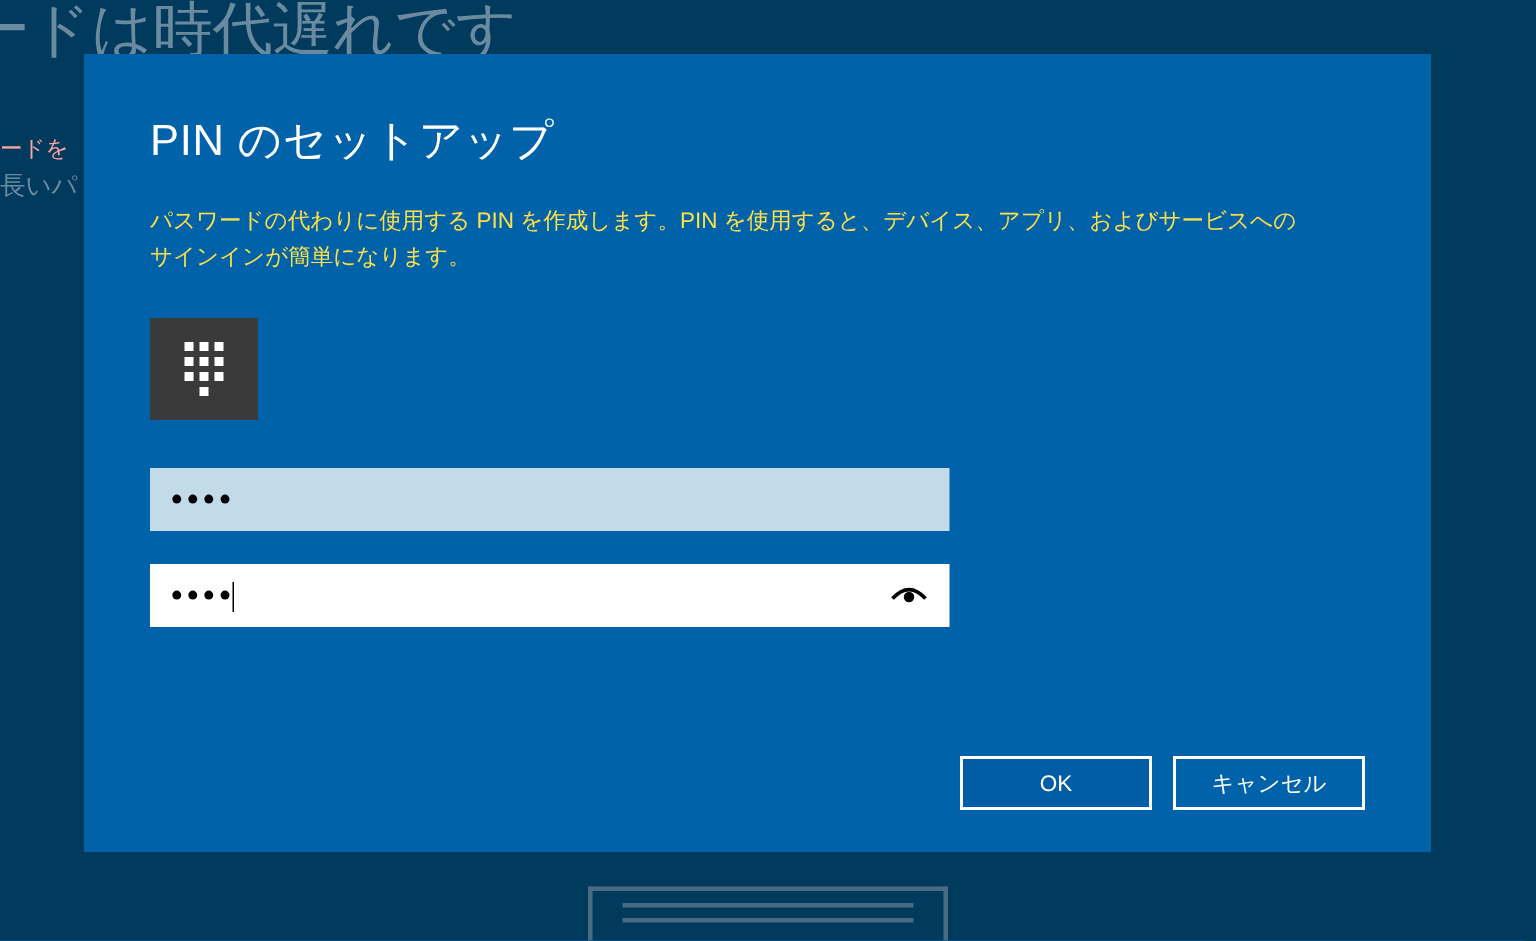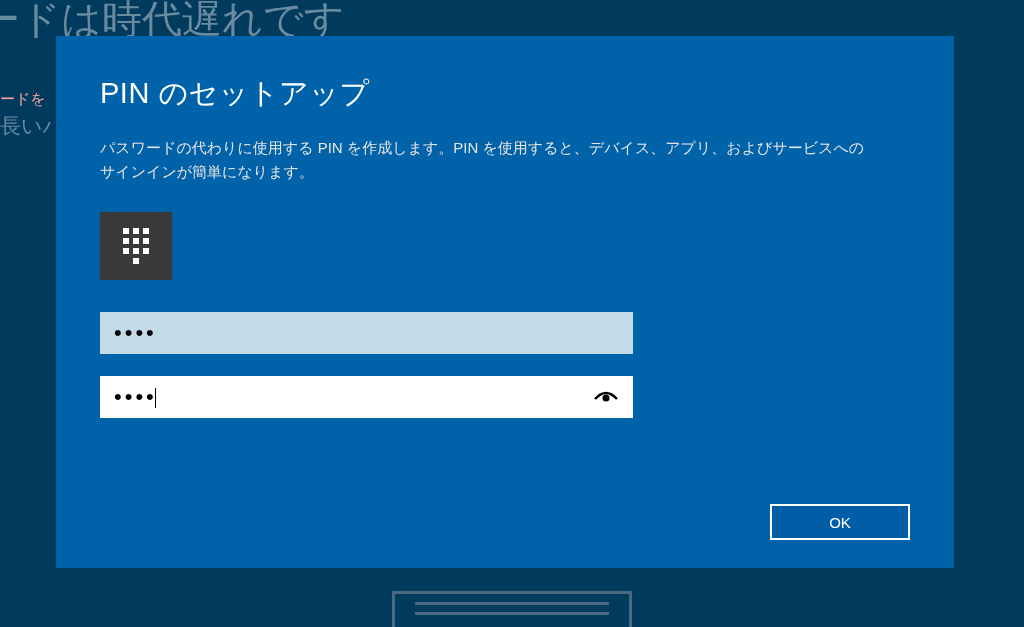--- a/index.html
+++ b/index.html
@@ -37,42 +37,42 @@
       position: absolute;
       top: 90px;
       left: 0;
       font-size: 15px;
       color: #fca5a5;
     }
     .bg-text2 {
       position: absolute;
       top: 112px;
       left: 0;
-      font-size: 21px;
+      font-size: 17px;
       color: #6a8a9f;
     }
     .dialog {
       position: absolute;
       top: 36px;
       left: 56px;
       width: 898px;
       height: 532px;
       background: #0062a8;
       padding: 38px 44px 28px 44px;
     }
     .dialog-title {
       font-size: 29px;
       font-weight: 400;
       color: #ffffff;
       margin-bottom: 22px;
       letter-spacing: 0.5px;
     }
     .dialog-description {
       font-size: 15px;
-      color: #e5e5e5;
+      color: #fde047;
       line-height: 1.6;
       margin-bottom: 28px;
       max-width: 770px;
     }
     .keypad-icon-box {
       width: 72px;
       height: 68px;
       background: #3a3a3a;
       display: flex;
       align-items: center;
@@ -130,21 +130,21 @@
       height: 16px;
     }
     .button-row {
       position: absolute;
       bottom: 28px;
       right: 44px;
       display: flex;
       gap: 14px;
     }
     .btn {
-      width: 140px;
+      width: 128px;
       height: 36px;
       border: 2px solid #ffffff;
       color: #ffffff;
       font-size: 15px;
       background: transparent;
       cursor: pointer;
       font-family: inherit;
       display: flex;
       align-items: center;
       justify-content: center;
@@ -226,14 +226,15 @@
     <span class="reveal-icon">
       <svg viewBox="0 0 26 16" width="26" height="16">
         <path d="M 2 10 Q 13 -2 24 10" stroke="#000" stroke-width="2.5" fill="none"></path>
         <circle cx="13" cy="9" r="3.5" fill="#000"></circle>
       </svg>
     </span>
   </div>
 
   <div class="button-row">
     <button class="btn primary">OK</button>
+    <button class="btn">キャンセル</button>
   </div>
 </div>
 
 </body></html>

